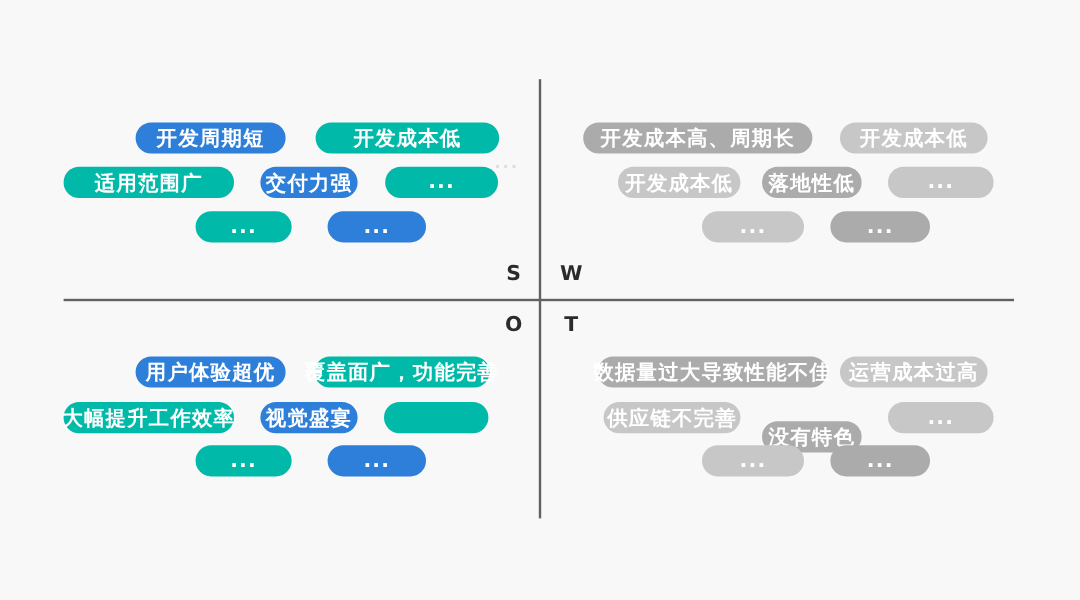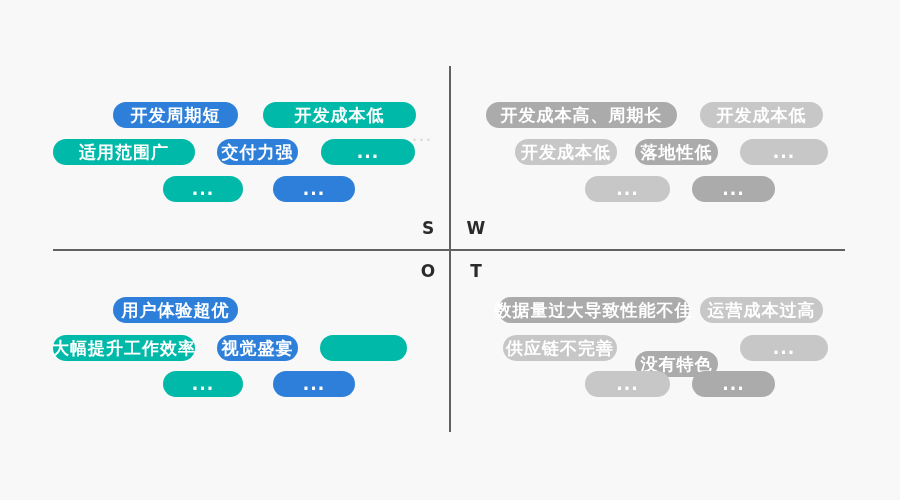--- a/index.html
+++ b/index.html
@@ -64,20 +64,21 @@
 
   <div class="pill gray_dark" style="left:486px; top:102px; width:191px;">开发成本高、周期长</div>
   <div class="pill gray_light" style="left:700px; top:102px; width:123px;">开发成本低</div>
   <div class="pill gray_light" style="left:515px; top:139px; width:102px;">开发成本低</div>
   <div class="pill gray_dark" style="left:635px; top:139px; width:83px;">落地性低</div>
   <div class="pill gray_light" style="left:740px; top:139px; width:88px;">...</div>
   <div class="pill gray_light" style="left:585px; top:176px; width:85px;">...</div>
   <div class="pill gray_dark" style="left:692px; top:176px; width:83px;">...</div>
 
   <div class="pill blue" style="left:113px; top:297px; width:125px;">用户体验超优</div>
+  <div class="pill teal" style="left:262px; top:297px; width:146px;">覆盖面广，功能完善</div>
   <div class="pill teal" style="left:53px;  top:335px; width:142px;">大幅提升工作效率</div>
   <div class="pill blue" style="left:217px; top:335px; width:81px;">视觉盛宴</div>
   <div class="pill teal" style="left:320px; top:335px; width:87px;"></div>
   <div class="pill teal" style="left:163px; top:371px; width:80px;">...</div>
   <div class="pill blue" style="left:273px; top:371px; width:82px;">...</div>
 
   <div class="pill gray_dark" style="left:498px; top:297px; width:191px;">数据量过大导致性能不佳</div>
   <div class="pill gray_light" style="left:700px; top:297px; width:123px;">运营成本过高</div>
   <div class="pill gray_light" style="left:503px; top:335px; width:114px;">供应链不完善</div>
   <div class="pill gray_dark" style="left:635px; top:335px; width:83px;margin-top:16px;">没有特色</div>

